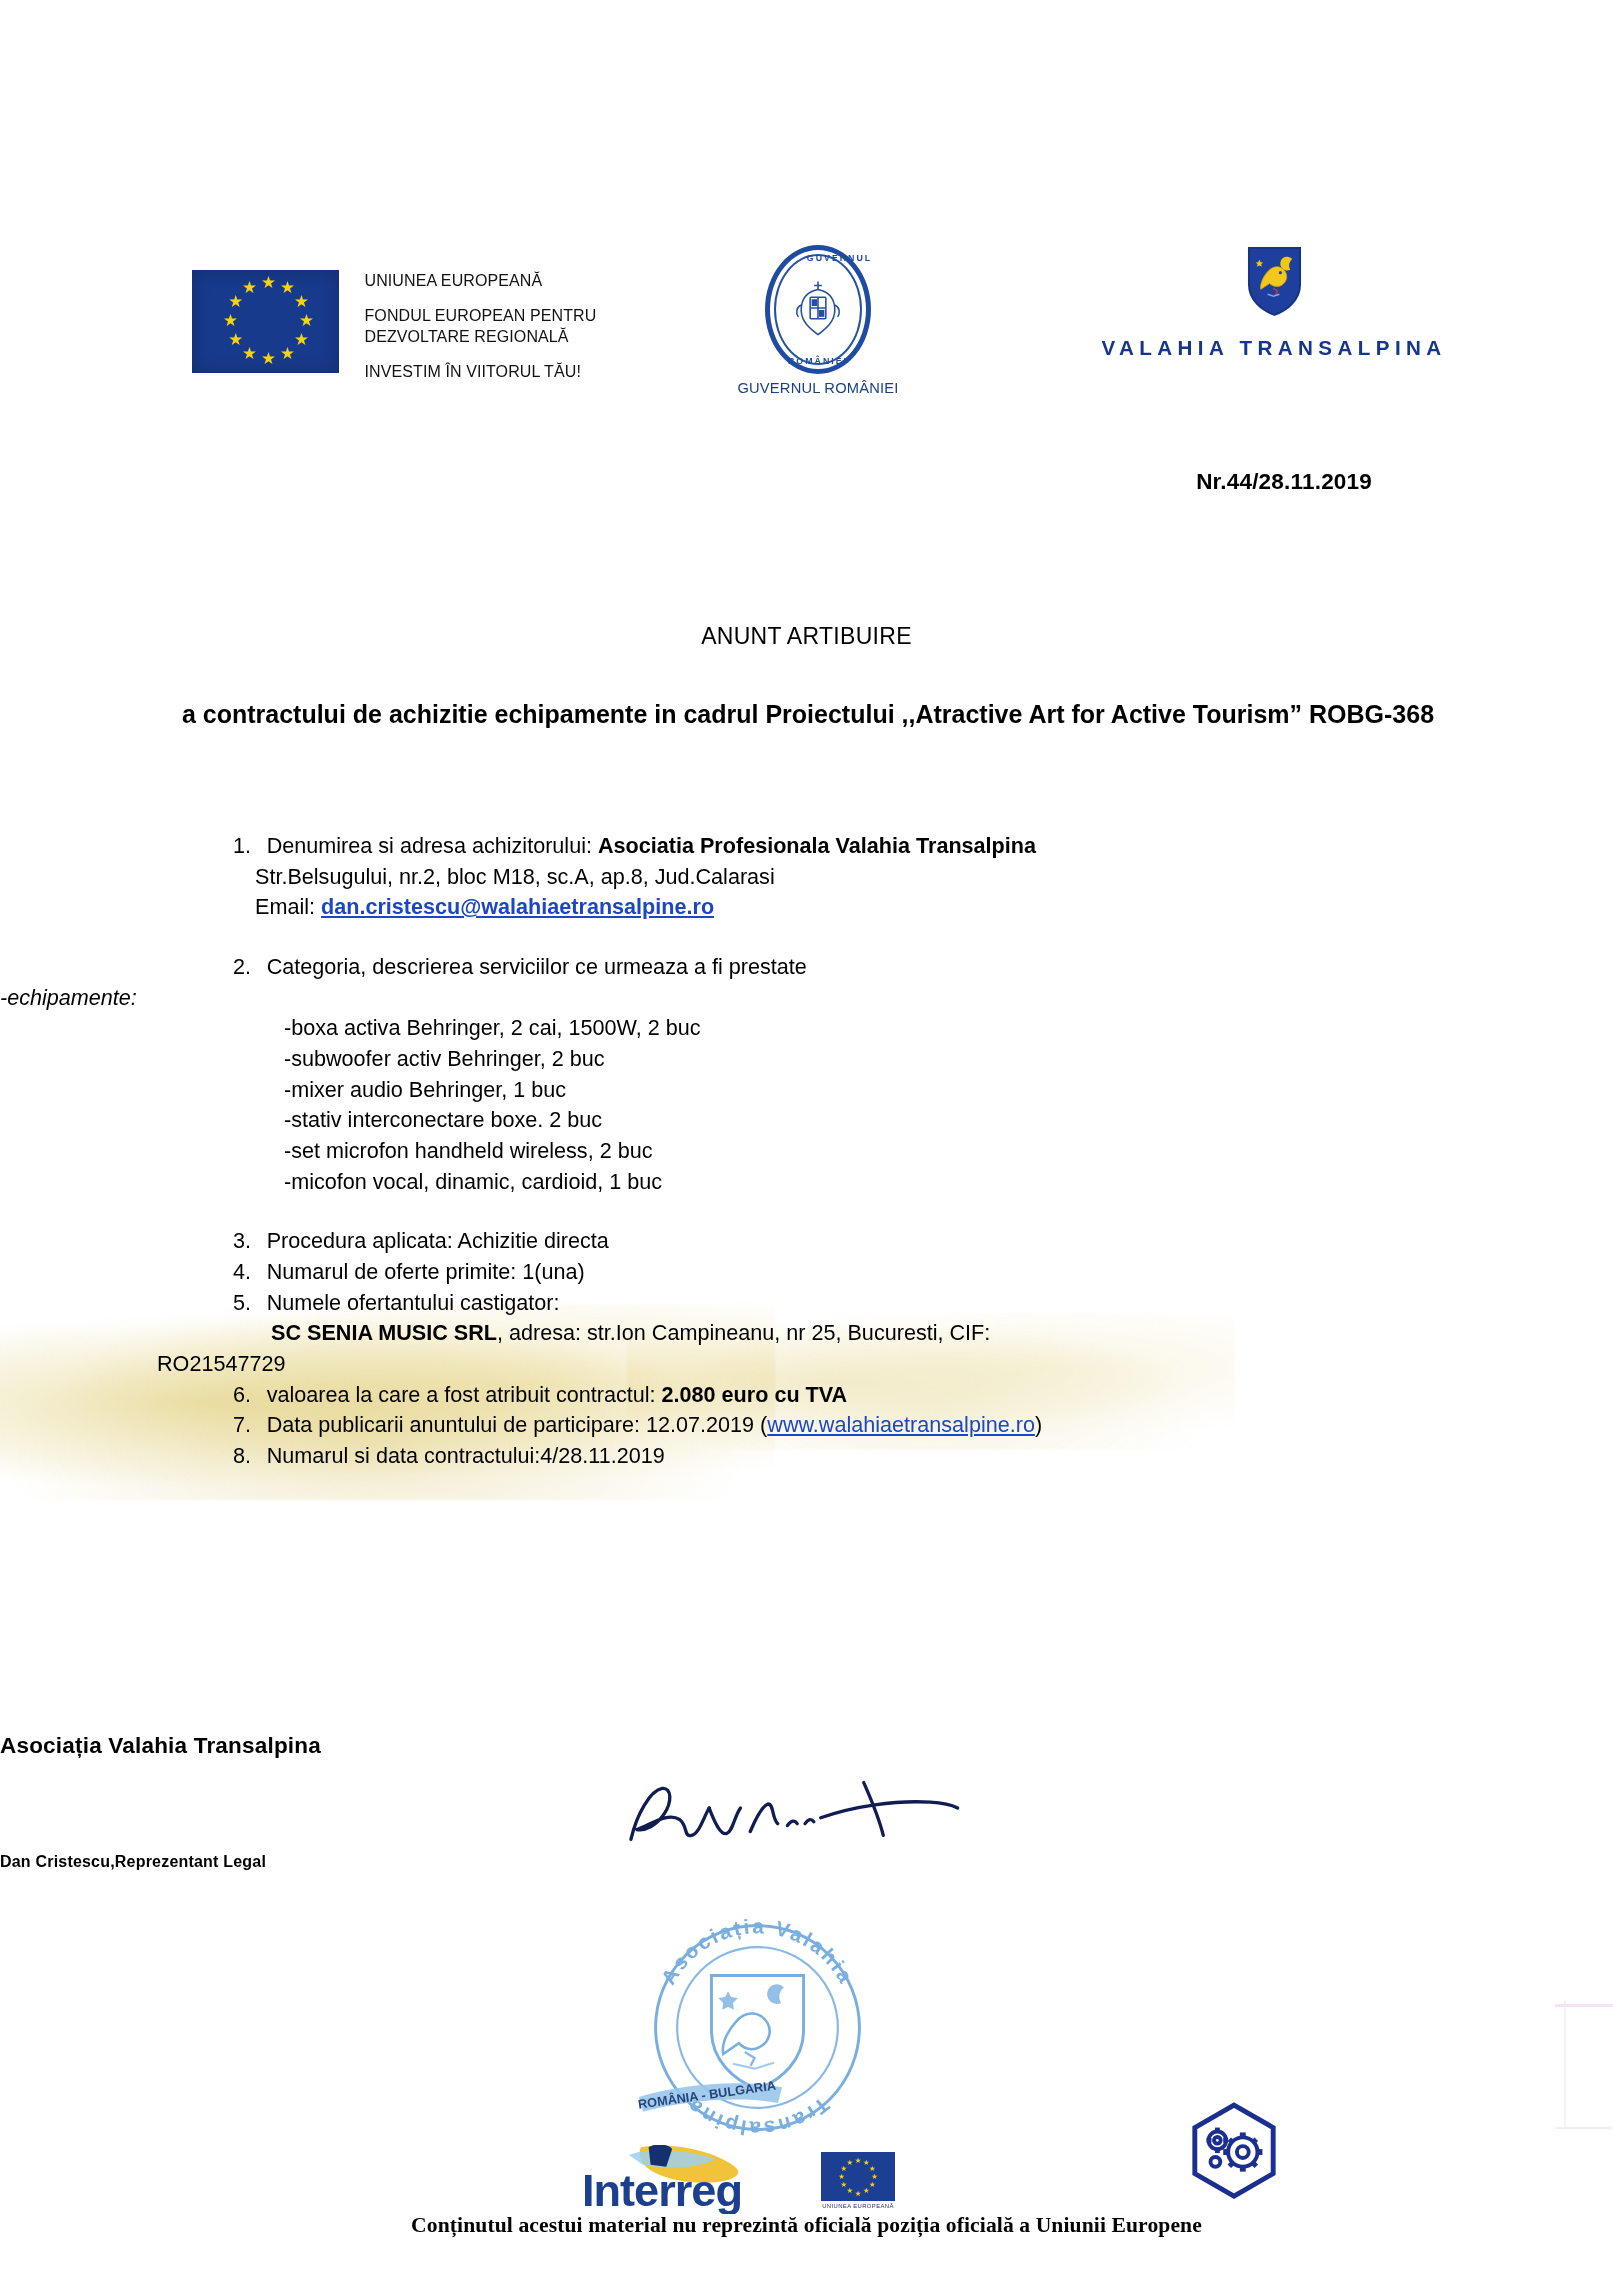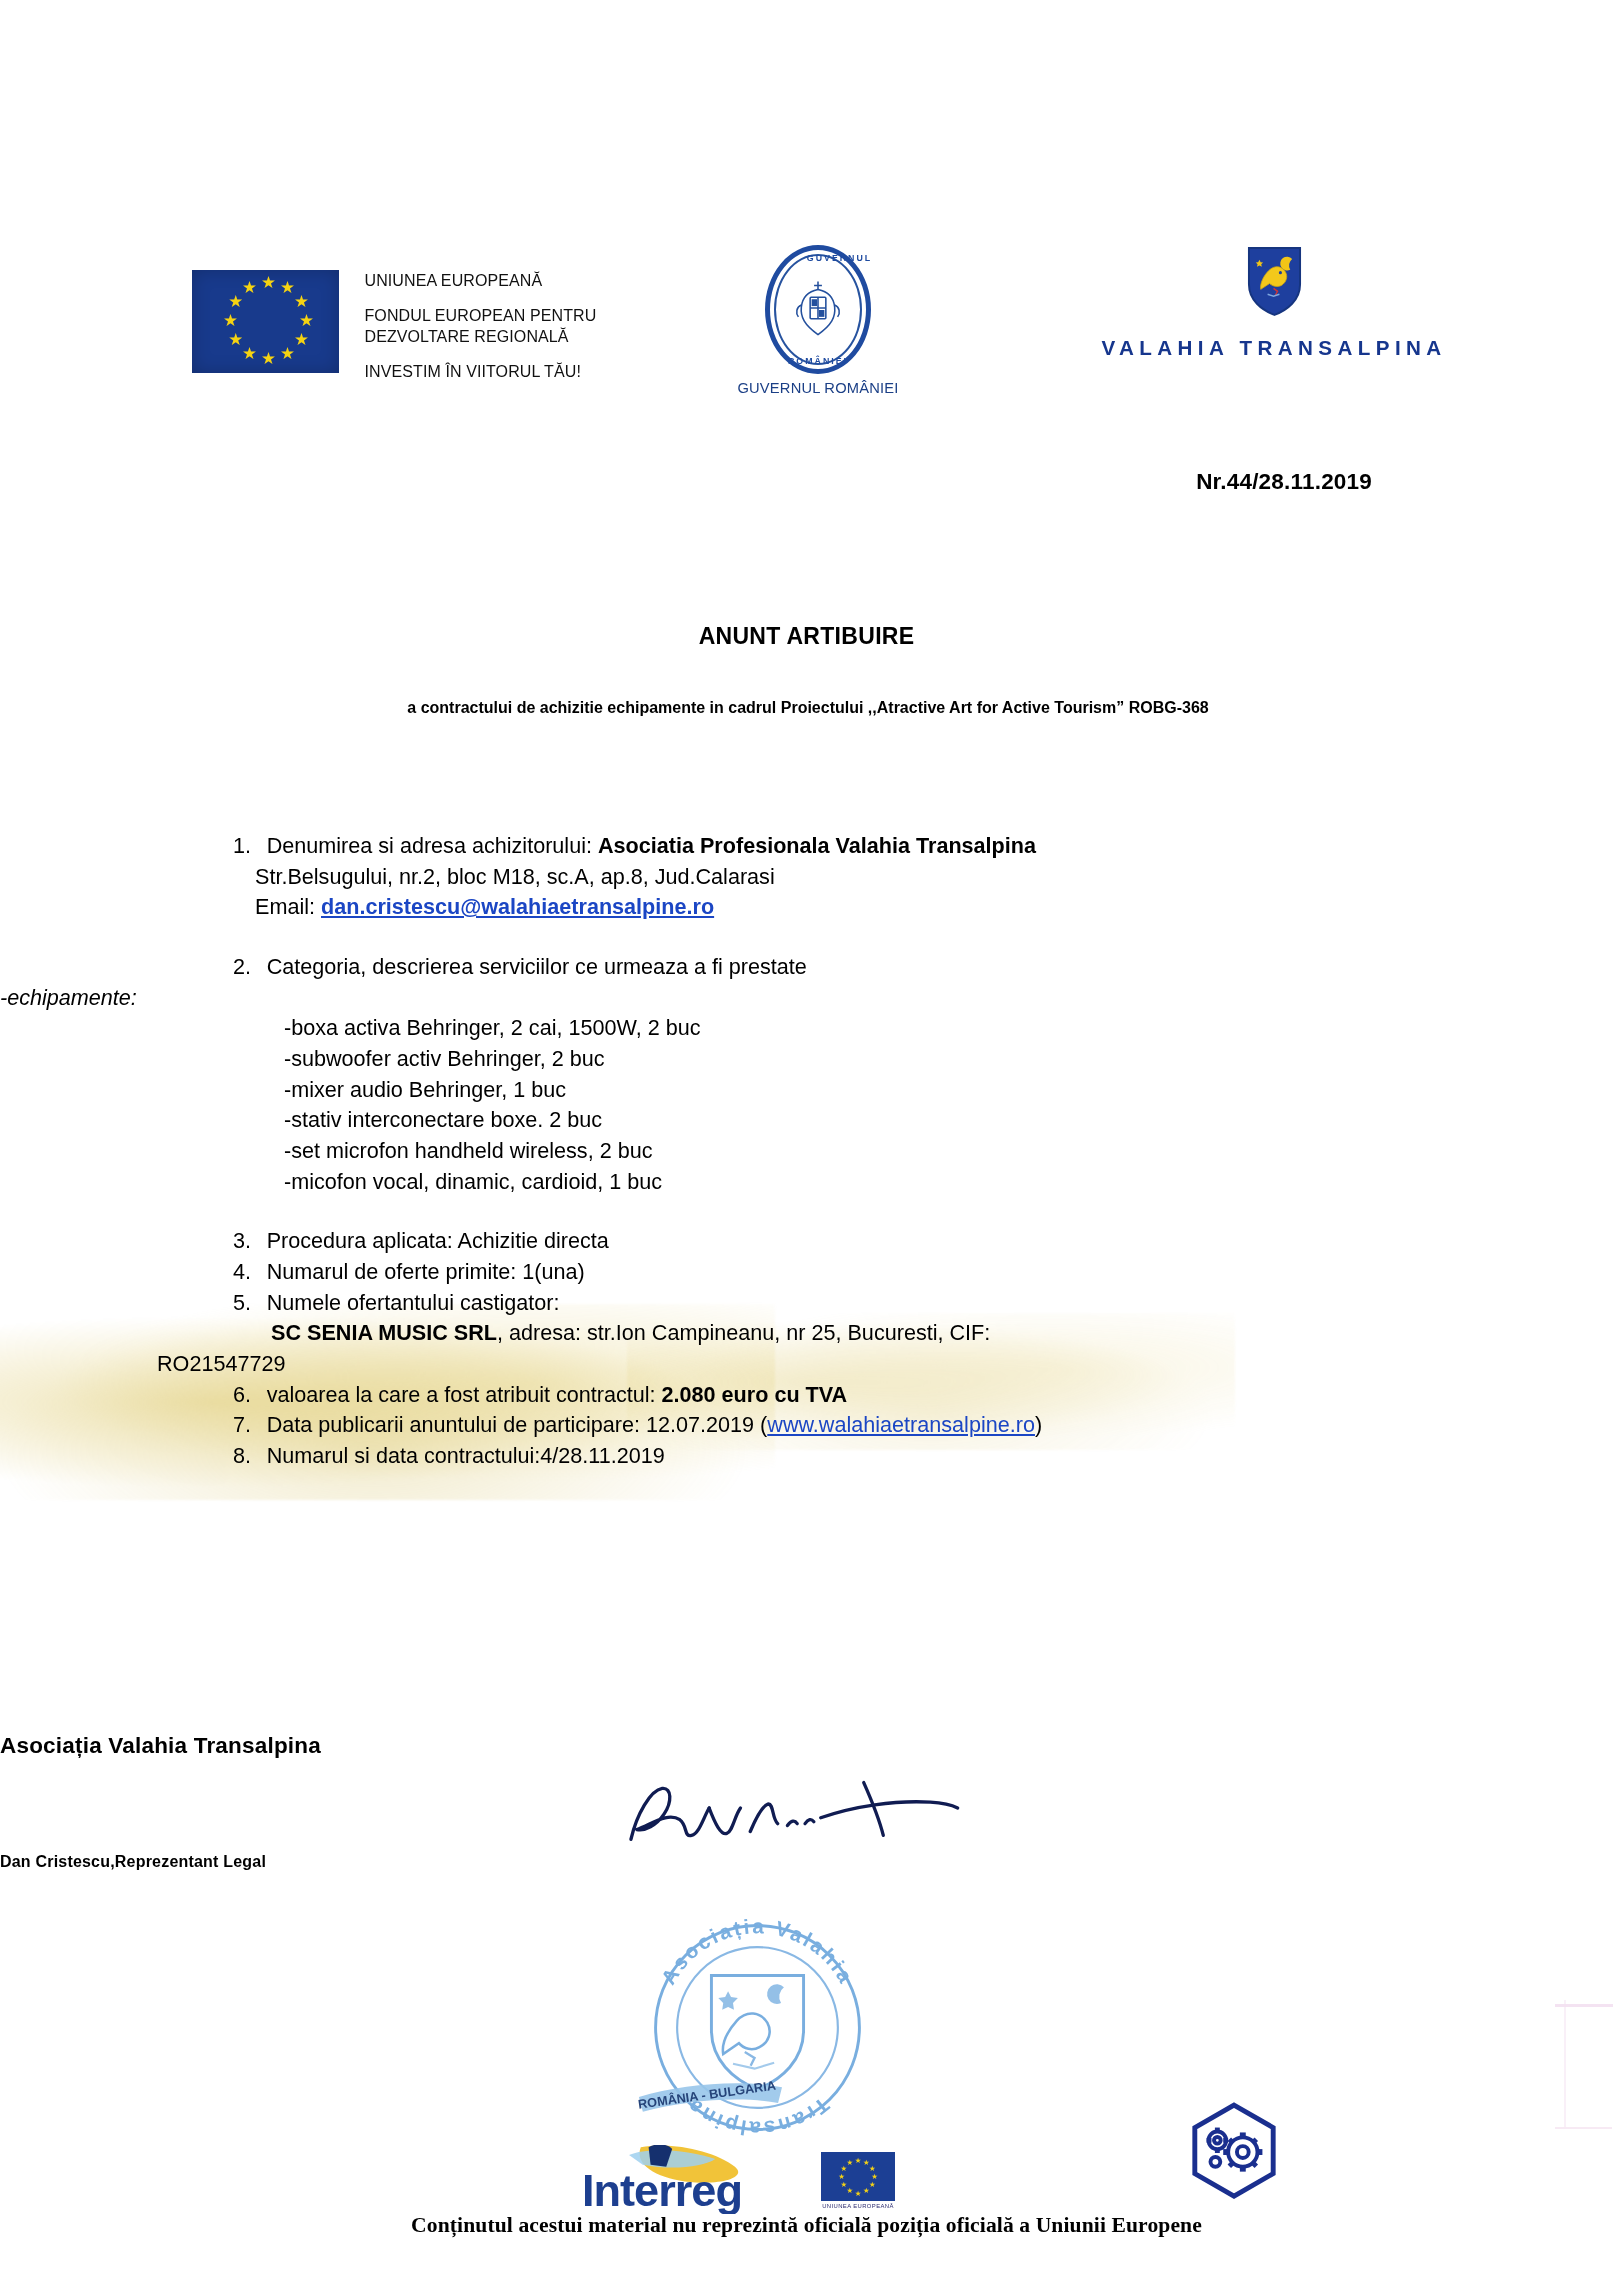--- a/index.html
+++ b/index.html
@@ -63,25 +63,25 @@
   .vt-shield{width:57px;height:73px;margin:0 auto;}
   .vt-name{margin-top:13.7px;font-size:20.6px;font-weight:bold;color:#16368d;letter-spacing:5.4px;white-space:nowrap;}
 
   
   .docnr{
     position:absolute;right:241px;top:469px;
     font-size:22.5px;font-weight:bold;letter-spacing:0.2px;
   }
   .title{
     position:absolute;left:0;right:0;top:623px;text-align:center;
-    font-size:23px;font-weight:bold;letter-spacing:0.3px;
+    font-size:23px;font-weight:normal;letter-spacing:0.3px;
   }
   .subtitle{
     position:absolute;left:176px;width:1264px;top:696px;text-align:center;
-    font-size:16px;font-weight:bold;line-height:1.5;
+    font-size:25px;font-weight:bold;line-height:1.5;
   }
 
   .content{position:absolute;left:0;top:831px;width:1613px;font-size:21.6px;line-height:1.42;}
   .row{display:flex;align-items:flex-start;}
   .num{width:55px;text-align:right;padding-right:15.7px;flex:0 0 auto;}
   .txt{flex:1 1 auto;}
   .ind-1{padding-left:255px;}
   .ind-2{padding-left:284px;}
   .ind-3{font-style:italic;}
   .b{font-weight:bold;}

